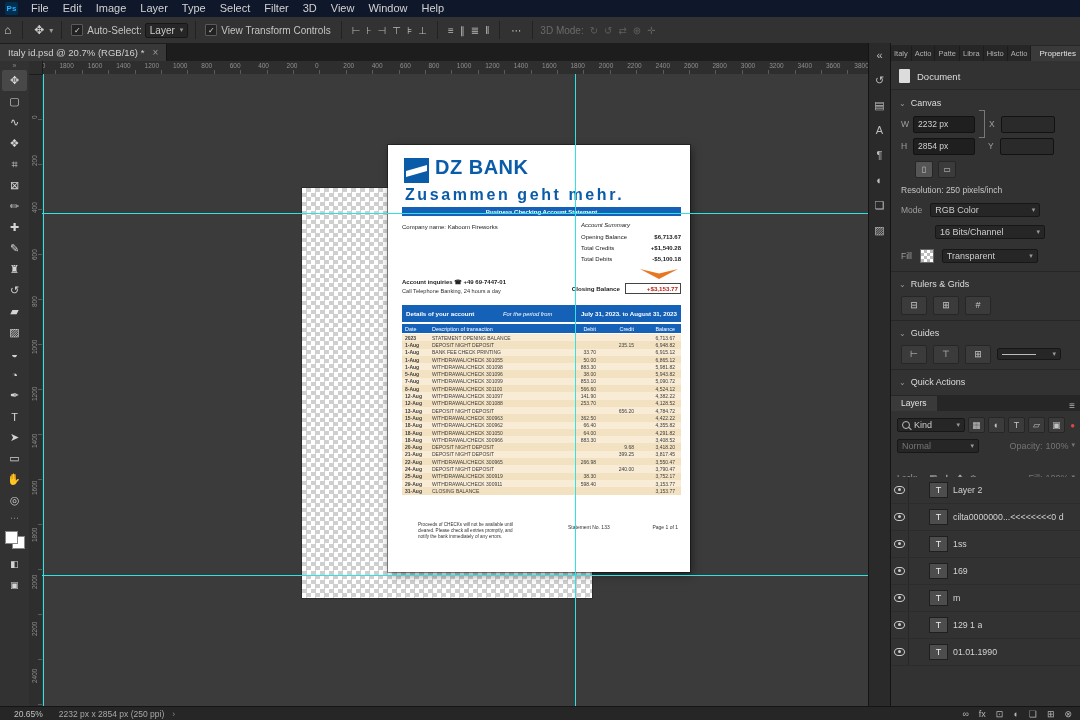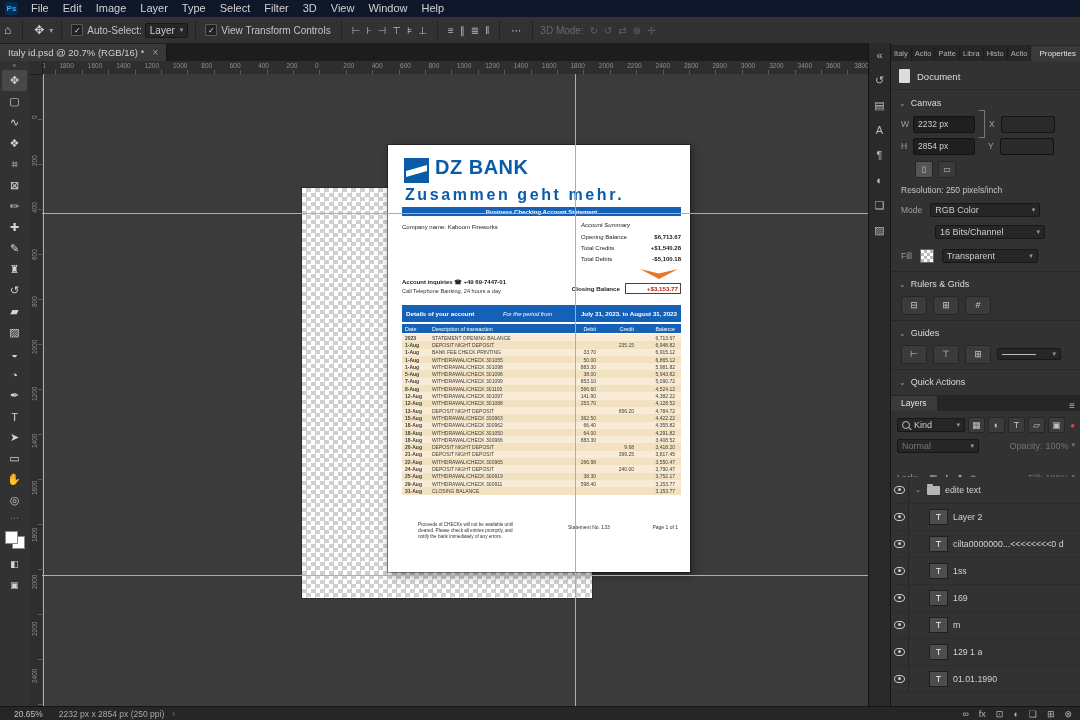--- a/index.html
+++ b/index.html
@@ -771,31 +771,20 @@
         </span>
       <span style="margin-left:auto;display:flex;gap:3px" class="dim">
         <span>Fill:</span>
         <span>100%</span>
         <span class="arr" style="font-size:7px">▾</span>
       </span>
     </div>
 
     <div id="layer-list" style="top:434px">
 
-        <div class="layer-row t-group">
-          <span class="leye">
-            <span class="eye-i"></span>
-          </span>
-          <span class="lr-main">
-            <span class="lr-chev">⌄</span>
-            <span class="lthumb lt-group"></span>
-
-            <span class="lname">edite text</span>
-          </span>
-        </div>
 
         <div class="layer-row t-text">
           <span class="leye">
             <span class="eye-i"></span>
           </span>
           <span class="lr-main">
 
             <span class="lthumb lt-text">T</span>
 
             <span class="lname">Layer 2</span>

